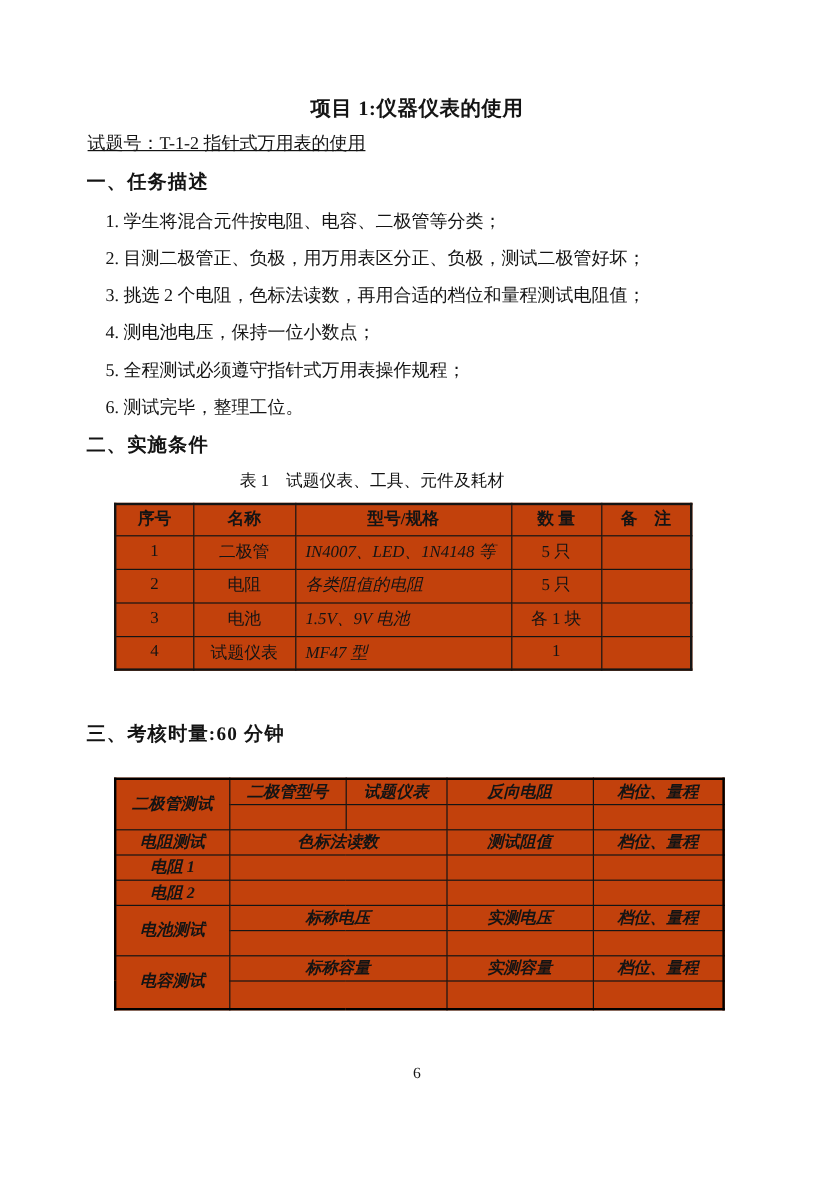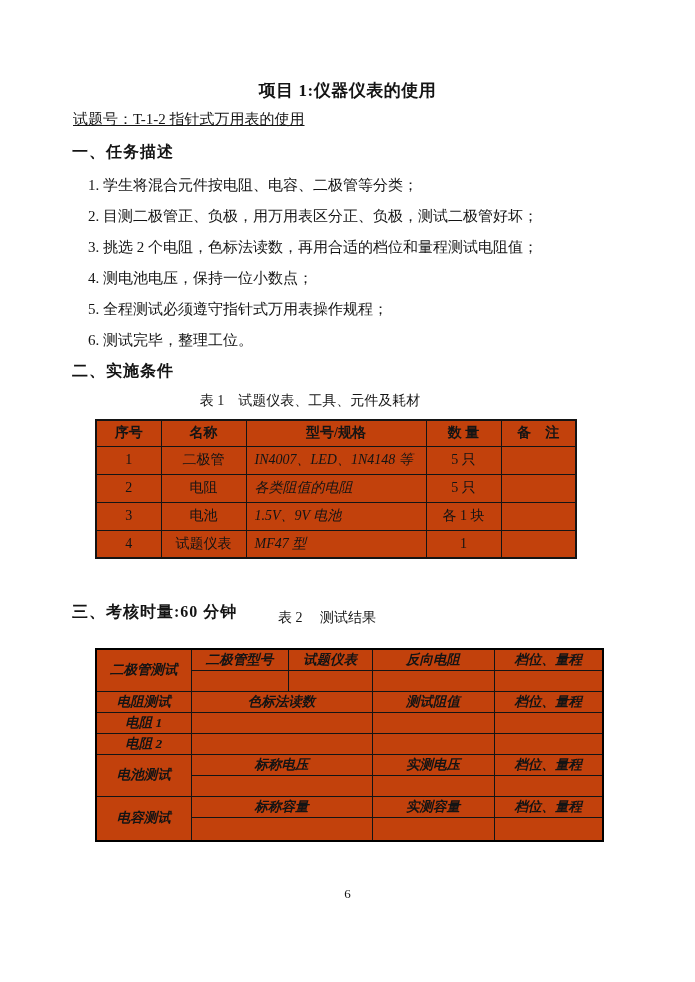--- a/index.html
+++ b/index.html
@@ -100,21 +100,20 @@
         <td>4</td>
         <td>试题仪表</td>
         <td class="left">MF47 型</td>
         <td>1</td>
         <td></td>
       </tr>
     </tbody>
   </table>
 
   <div class="abs sec-heading" id="h3">三、考核时量:60 分钟</div>
-  <div class="abs tbl-caption" id="cap2">表 2　 测试结果</div>
 
   <table class="abs" id="table2">
     <colgroup>
       <col style="width:95px">
         <col style="width:97px">
         <col style="width:84px">
         <col style="width:122px">
         <col style="width:109px">
     </colgroup>
     <tbody>

